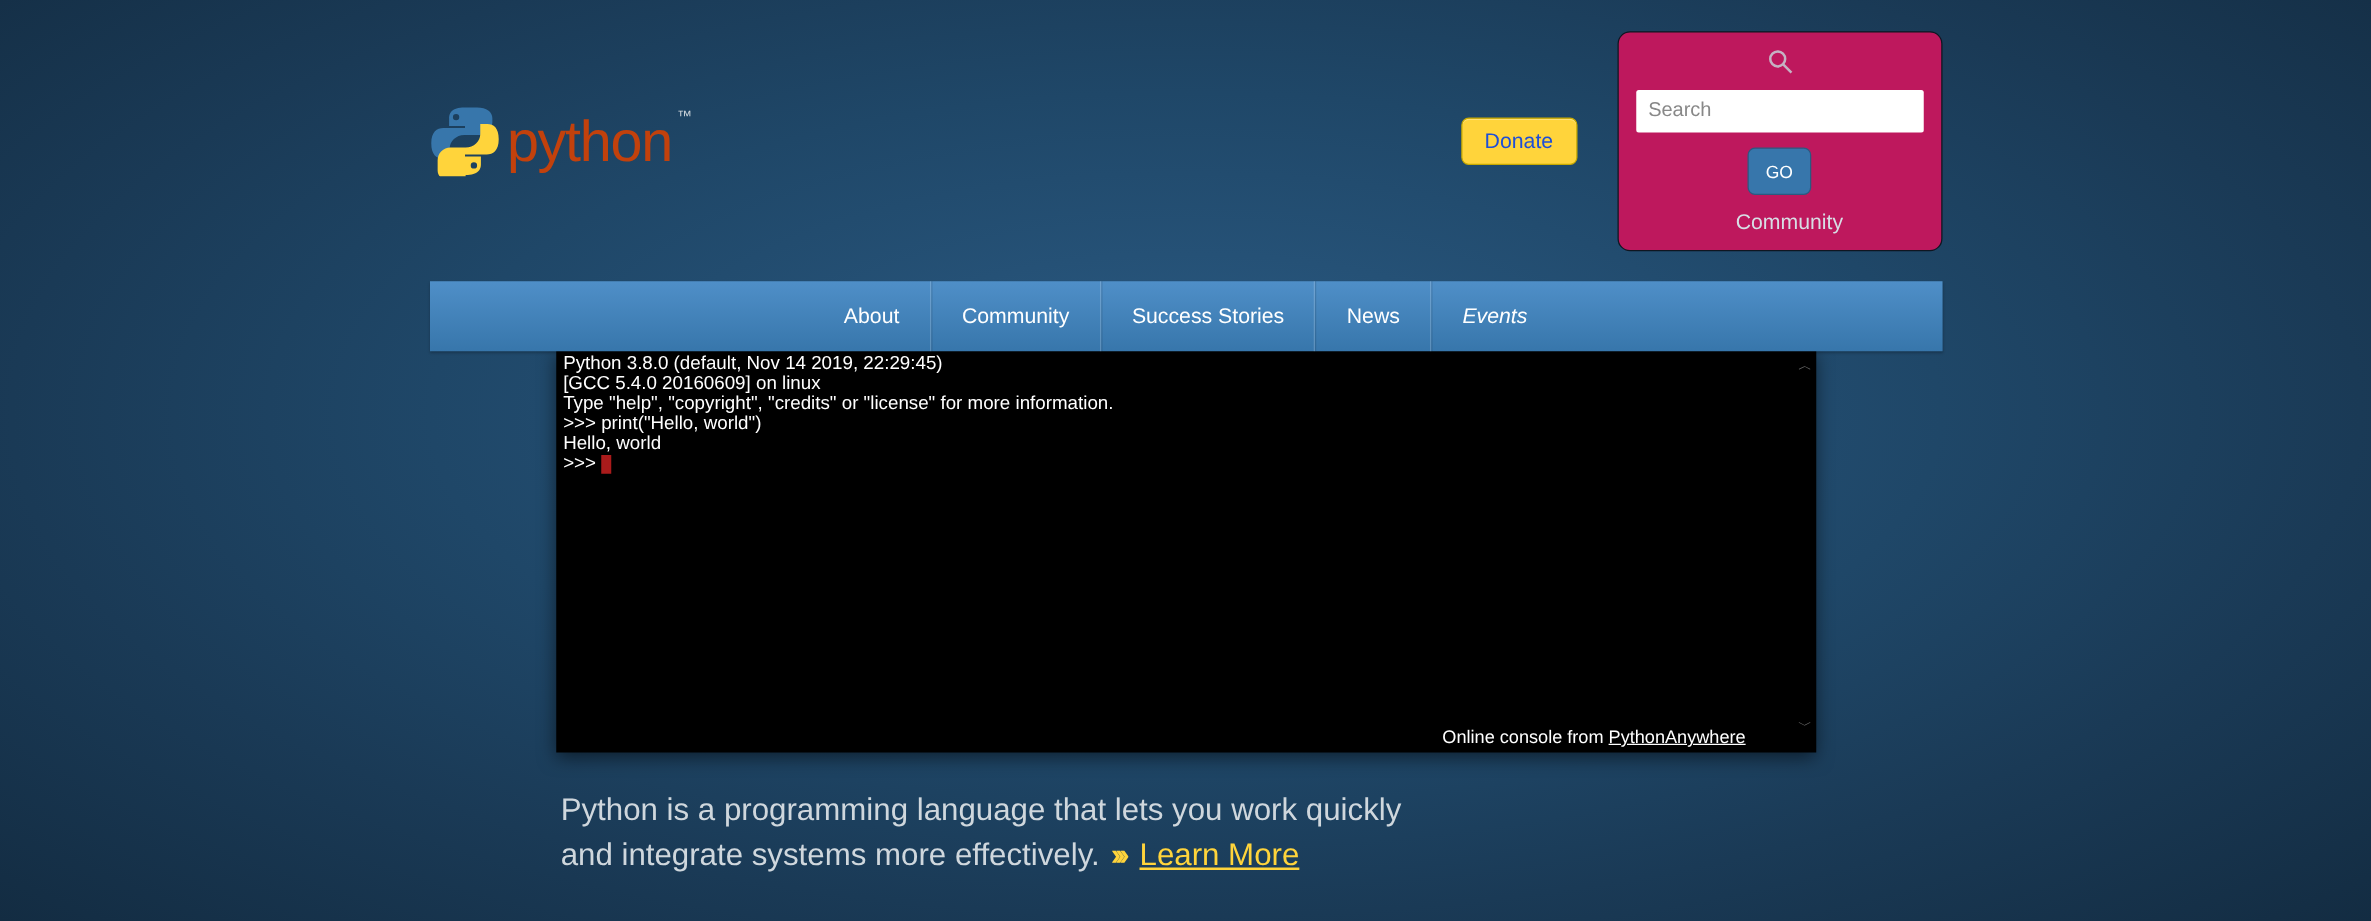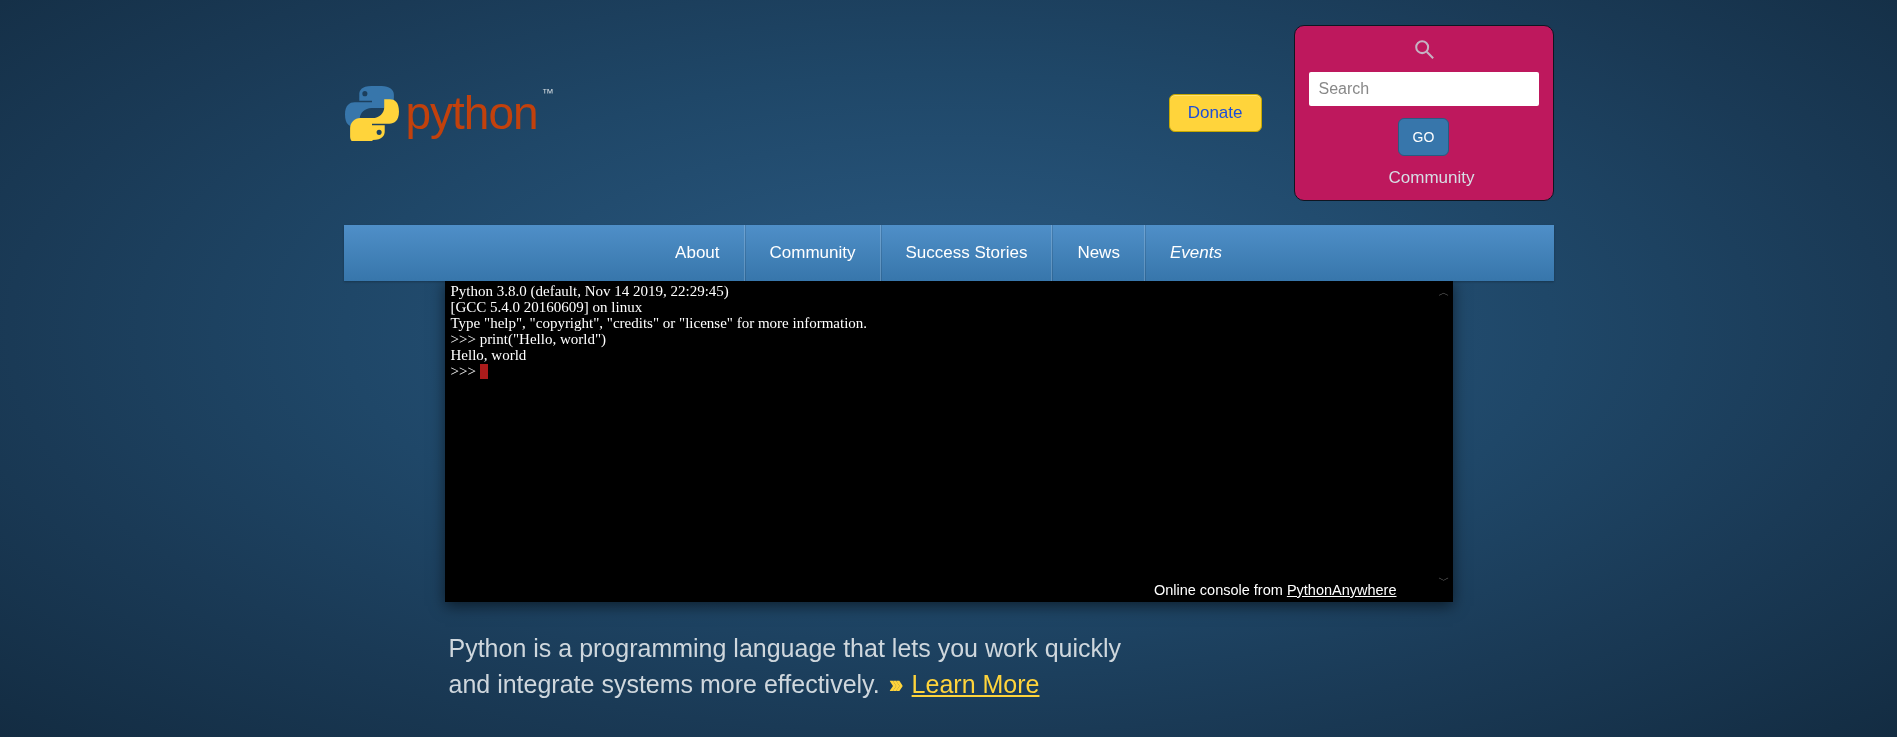--- a/index.html
+++ b/index.html
@@ -119,21 +119,21 @@
   .console {
     width: 1008px;
     margin: -2px auto 0 auto;
     background: #000;
     position: relative;
     padding: 3px 0 0 0;
     box-shadow: 0 4px 14px rgba(0,0,0,0.55);
     z-index: 1;
   }
   .term {
-    font-family: Liberation Serif, serif;
+    font-family: Liberation Sans, sans-serif;
     font-size: 15px;
     line-height: 1.07;
     color: #fff;
     white-space: pre;
     padding: 1px 6px 0 6px;
     min-height: 298px;
   }
   .term .cursor {
     display: inline-block;
     width: 8px;

